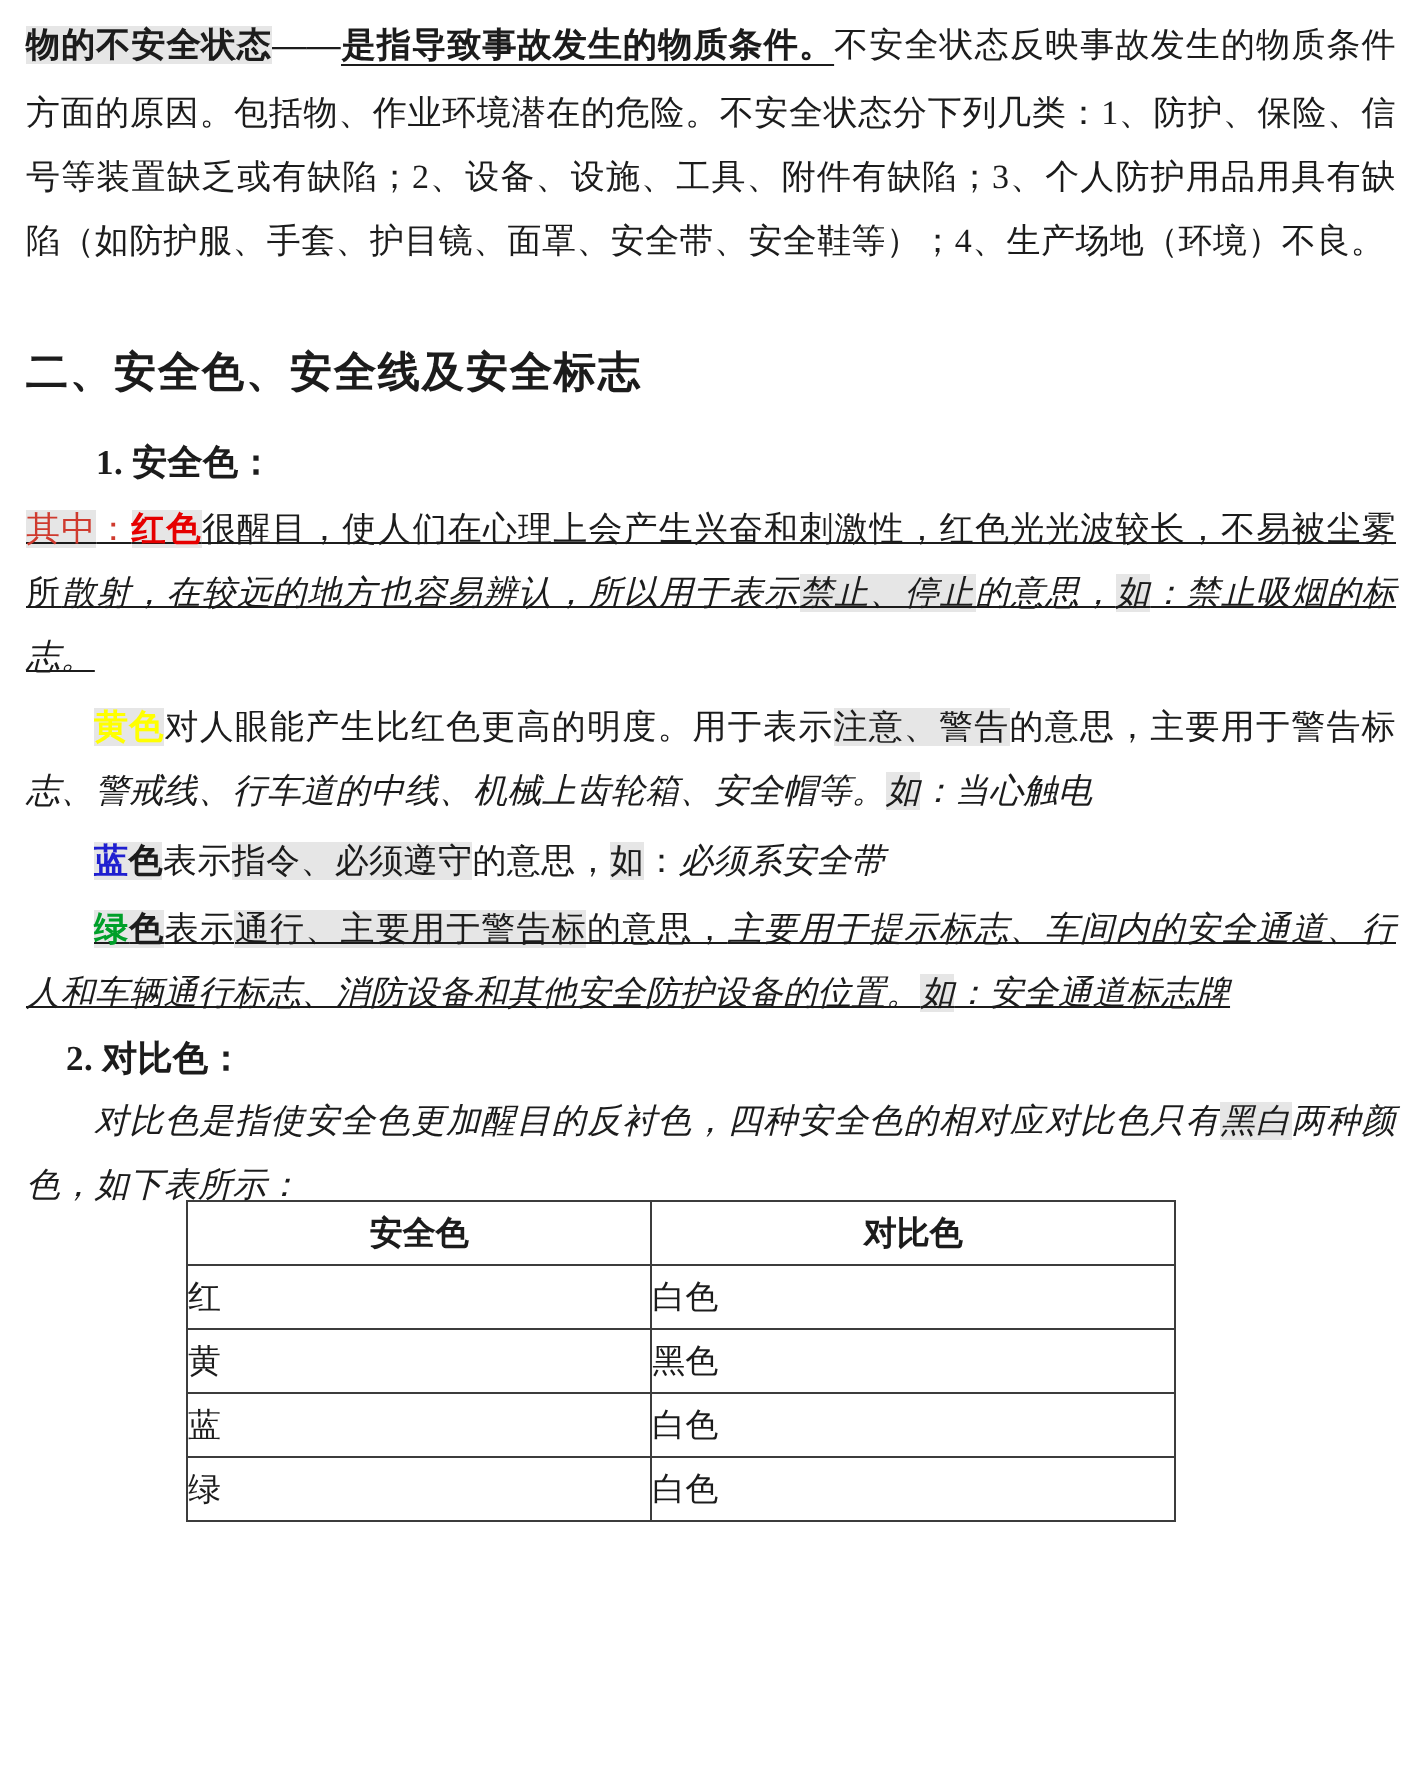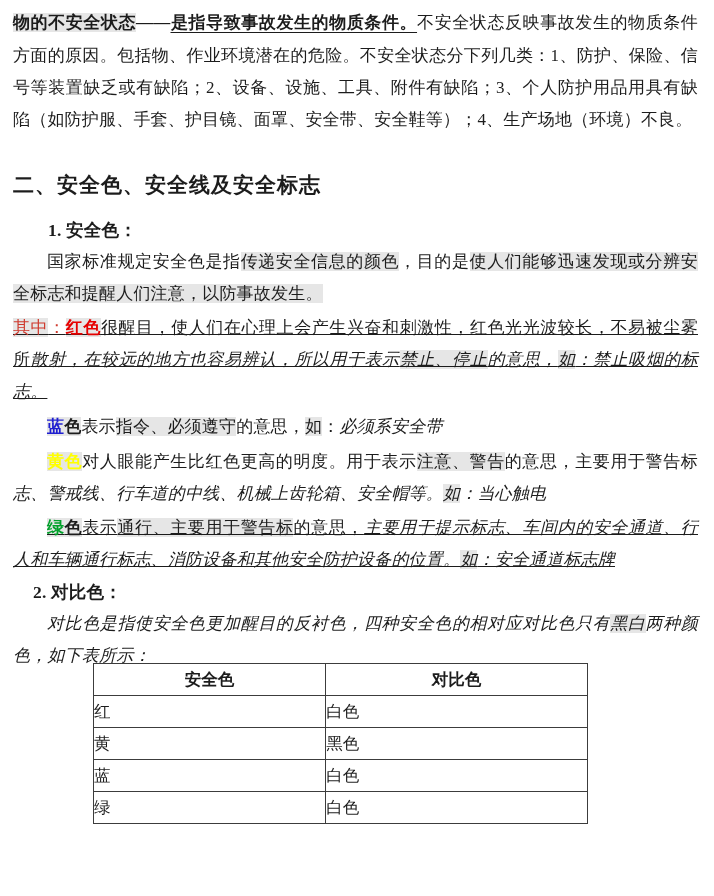--- a/index.html
+++ b/index.html
@@ -41,24 +41,23 @@
   table.contrast col.c2 { width:53%; }
 </style>
 </head>
 <body style="background: rgb(255, 255, 255);">
 
 <div class="doc">
   <div>
       <p class="body"><span class="b hl">物的不安全状态</span><span class="b">——</span><span class="b u">是指导致事故发生的物质条件。</span><span>不安全状态反映事故发生的物质条件方面的原因。包括物、作业环境潜在的危险。不安全状态分下列几类：1、防护、保险、信号等装置缺乏或有缺陷；2、设备、设施、工具、附件有缺陷；3、个人防护用品用具有缺陷（如防护服、手套、护目镜、面罩、安全带、安全鞋等）；4、生产场地（环境）不良。</span></p>
       <p class="h1"><span class="b">二、安全色、安全线及安全标志</span></p>
       <p class="h2 ind1"><span class="b">1. 安全色：</span></p>
-      <p class="body indent"><span>国家标准规定安全色是指</span><span class="hl">传递安全信息的颜色</span><span>，目的是</span><span class="hl">使人们能够迅速发现或分辨安全标志和提醒人们注意，以防事故发生。</span></p>
       <p class="body mt2"><span class="hl" style="color: rgb(207, 58, 46);">其中</span><span style="color: rgb(207, 58, 46);">：</span><span class="b hl" style="color: rgb(230, 0, 0);">红色</span><span>很醒目，使人们在心理上会产生兴奋和刺激性，红色光光波较长，不易被尘雾所</span><span class="k">散射，在较远的地方也容易辨认，所以用于表示</span><span class="k hl">禁止、停止</span><span class="k">的意思，</span><span class="k hl">如</span><span class="k">：禁止吸烟的标志。</span></p>
+      <p class="body indent mt3"><span class="b hl" style="color: rgb(255, 255, 0);">黄色</span><span>对人眼能产生比红色更高的明度。用于表示</span><span class="hl">注意、警告</span><span>的意思，主要用于警告标</span><span class="k">志、警戒线、行车道的中线、机械上齿轮箱、安全帽等。</span><span class="k hl">如</span><span class="k">：当心触电</span></p>
       <p class="body indent mt3"><span class="b hl" style="color: rgb(31, 31, 208);">蓝</span><span class="b hl">色</span><span>表示</span><span class="hl">指令、必须遵守</span><span>的意思，</span><span class="hl">如</span><span>：</span><span class="k">必须系安全带</span></p>
-      <p class="body indent mt3"><span class="b hl" style="color: rgb(255, 255, 0);">黄色</span><span>对人眼能产生比红色更高的明度。用于表示</span><span class="hl">注意、警告</span><span>的意思，主要用于警告标</span><span class="k">志、警戒线、行车道的中线、机械上齿轮箱、安全帽等。</span><span class="k hl">如</span><span class="k">：当心触电</span></p>
       <p class="body indent mt2"><span class="b hl" style="color: rgb(0, 160, 42);">绿</span><span class="b hl">色</span><span>表示</span><span class="hl">通行、主要用于警告标</span><span>的意思，</span><span class="k">主要用于提示标志、车间内的安全通道、行人和车辆通行标志、消防设备和其他安全防护设备的位置。</span><span class="k hl">如</span><span class="k">：安全通道标志牌</span></p>
       <p class="h2 ind2"><span class="b">2. 对比色：</span></p>
       <p class="body indent"><span class="k">对比色是指使安全色更加醒目的反衬色，四种安全色的相对应对比色只有</span><span class="k hl">黑白</span><span class="k">两种颜色，如下表所示：</span></p>
     </div>
 
   <table class="contrast">
     <colgroup>
         <col class="c1">
         <col class="c2">
       </colgroup>

